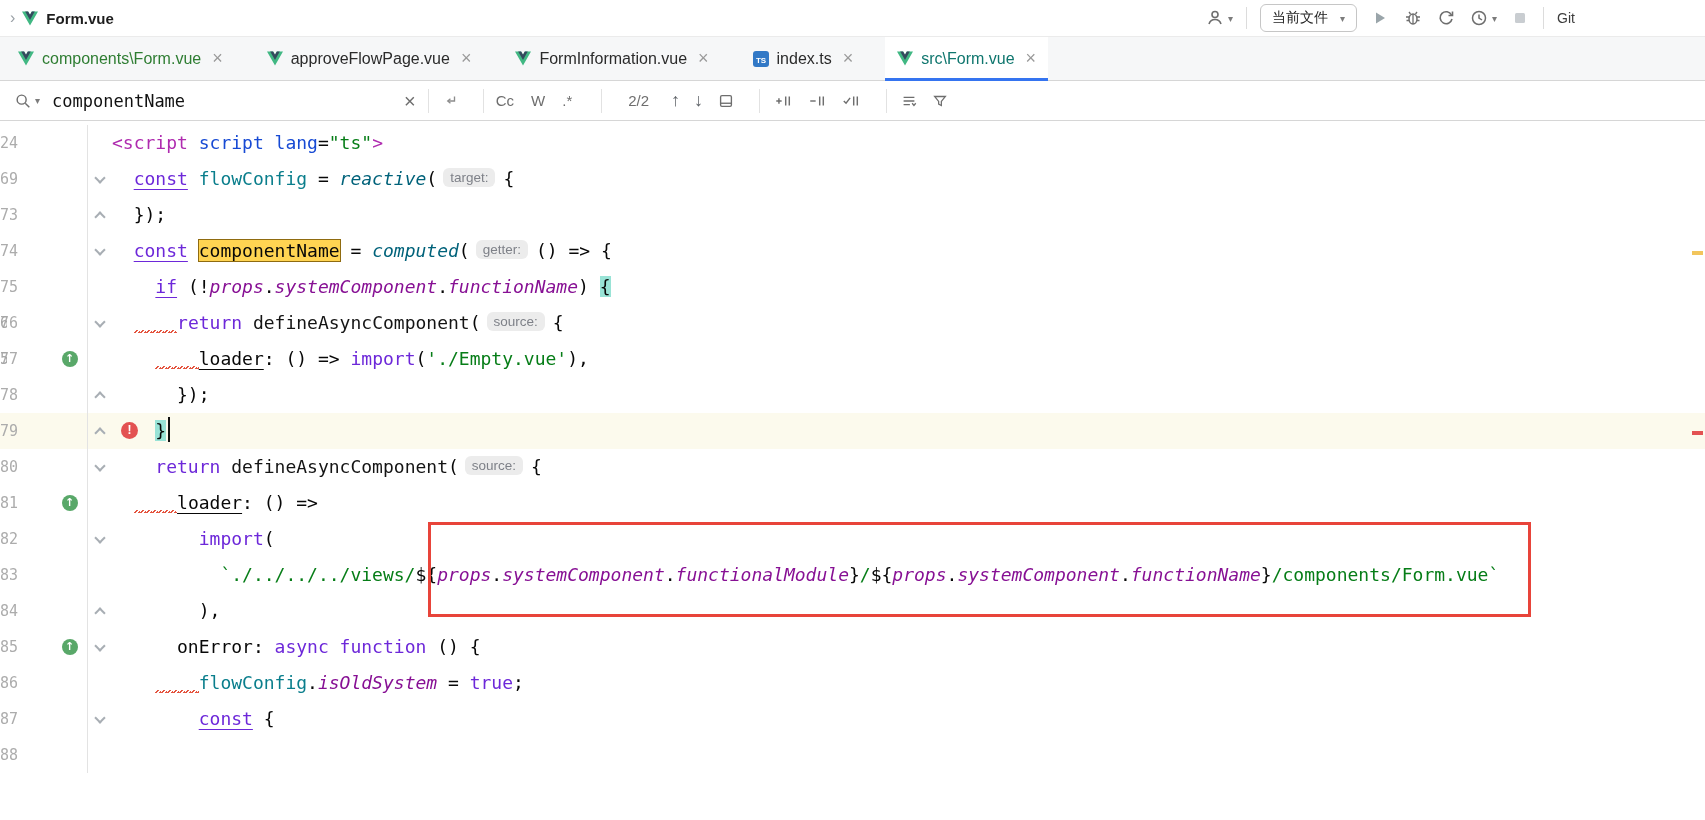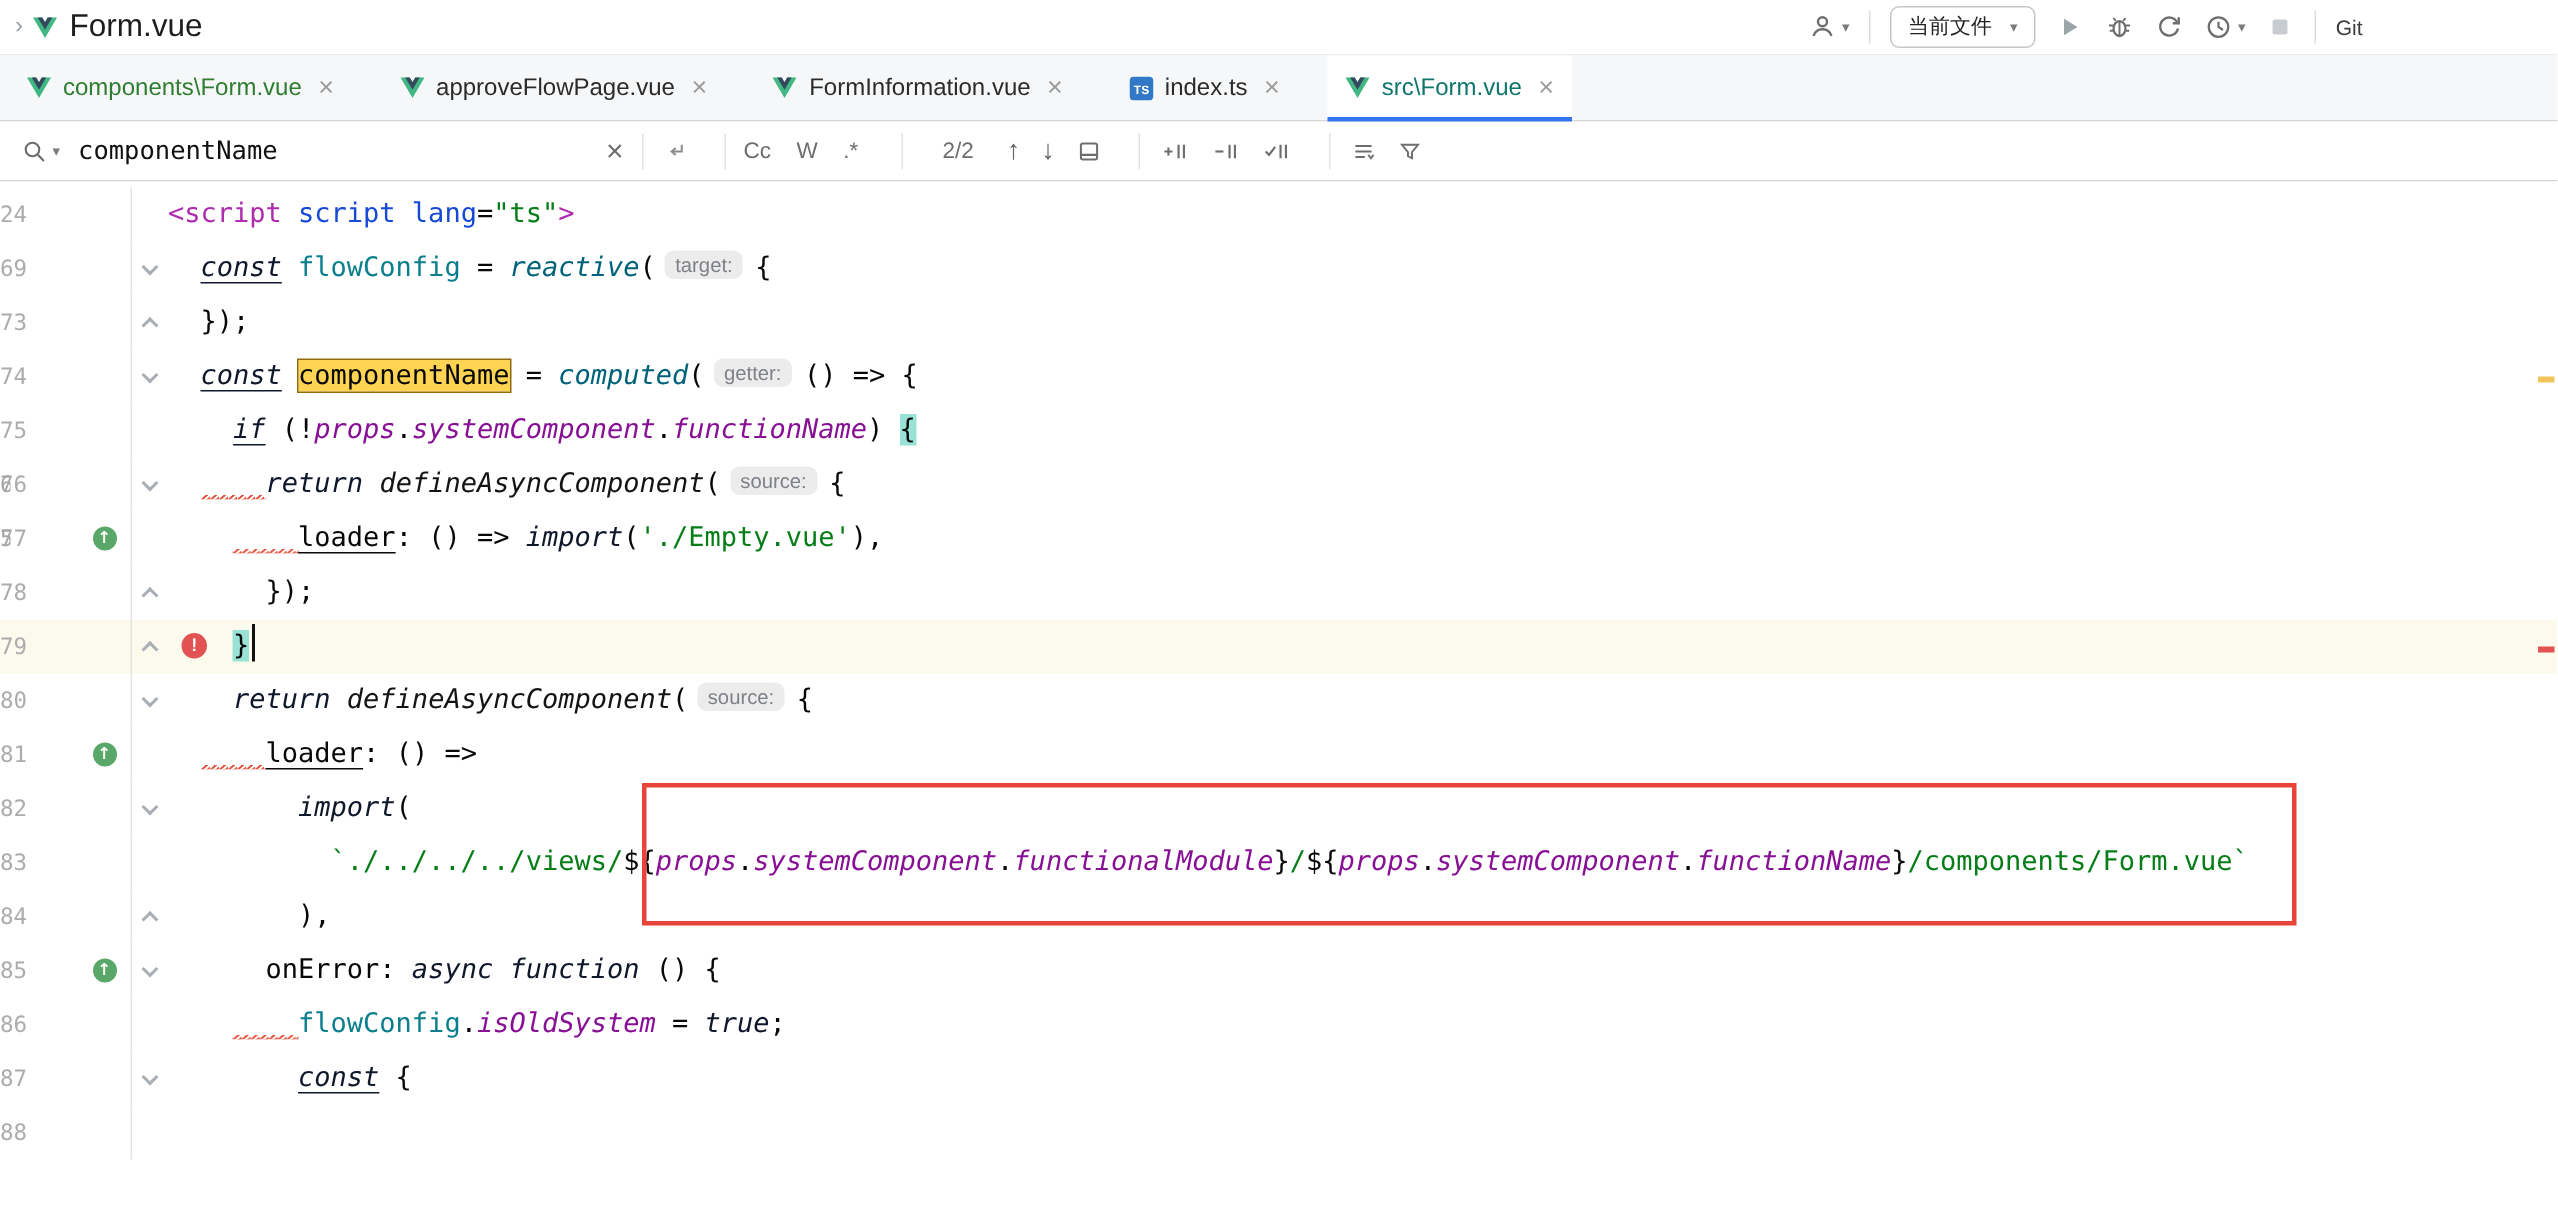--- a/index.html
+++ b/index.html
@@ -5,21 +5,21 @@
   * { box-sizing: border-box; }
   html,body { margin:0; padding:0; }
   body {
     width:1705px; height:820px; overflow:hidden; background:#fff; position:relative;
     font-family:"Liberation Sans", sans-serif; color:#1f1f1f;
   }
   
   .titlebar { height:37px; display:flex; align-items:center; padding-left:8px;
     background:#fff; border-bottom:1px solid #ebebeb; }
   .crumb { color:#9aa0a6; font-size:16px; margin:0 7px 0 2px; }
-  .win-title { font-weight:normal; font-size:21px; color:#1d1d1d; margin-left:8px; }
+  .win-title { font-weight:bold; font-size:15px; color:#1d1d1d; margin-left:8px; }
   .tb-right { margin-left:auto; display:flex; align-items:center; gap:13px; padding-right:130px; }
   .tb-icon { display:flex; align-items:center; }
   .caret { font-size:10px; color:#7c7c7c; margin-left:3px; }
   .divider { width:1px; height:22px; background:#dcdcdc; }
   .runcfg { display:flex; align-items:center; gap:9px; border:1px solid #c6c6c6; border-radius:6px;
     height:28px; padding:0 11px; font-size:14px; color:#222; background:#fff;text-align:center; }
   .git-label { font-size:14px; color:#3c3c3c; }
 
   
   .tabstrip { height:44px; background:#f6f7f8; border-bottom:1px solid #d6d6d6;
@@ -53,26 +53,26 @@
   .badge-slot { width:36px; height:36px; display:flex; align-items:center; justify-content:center;
     border-right:1px solid #e3e3e3; }
   .fold-slot { width:24px; display:flex; align-items:center; justify-content:center; }
   .chev { width:8px; height:8px; border-right:2px solid #a8aeb4; border-bottom:2px solid #a8aeb4; }
   .chev.down { transform:rotate(45deg); margin-top:-3px; }
   .chev.up { transform:rotate(-135deg); margin-top:3px; }
   .badge-green { width:16px; height:16px; border-radius:50%; background:#59a869; color:#fff;
     font:bold 11px/16px "DejaVu Sans", sans-serif; text-align:center; }
   .code { font:18px/36px "DejaVu Sans Mono", monospace; white-space:pre; color:#080808; }
   .tok.p   { color:#080808; }
-  .tok.k   { color:#0f172a;font-style:italic; }
+  .tok.k   { color:#6d28d9; }
   .tok.s   { color:#067d17; }
   .tok.fld { color:#871094; font-style:italic; }
   .tok.v   { color:#0a7e8c; }
   .tok.fn  { color:#00627a; font-style:italic; }
-  .tok.fni { color:#141414; font-style:italic; }
+  .tok.fni { color:#141414; }
   .tok.tag { color:#af2baf; }
   .tok.attr{ color:#174ad4; }
   .tok.u   { text-decoration:underline; text-underline-offset:4px; text-decoration-thickness:1px; }
   .tok.wavy{ background-image:repeating-linear-gradient(-45deg,#e4543f 0 1.5px,rgba(0,0,0,0) 1.5px 3px);
     background-size:6px 3px; background-repeat:repeat-x; background-position:0 100%; }
   .tok.shl { background:#ffd452; outline:1.5px solid #8f6b10; }
   .tok.bhl { background:#99e3d6; }
   .hint { display:inline-block; font:13.5px/19px "Liberation Sans", sans-serif; color:#7e8188;
     background:#ececec; border-radius:6px; padding:0 7px; margin:0 8px 0 6px; vertical-align:3px; }
   .caret-bar { display:inline-block; width:2px; height:25px; background:#111;

